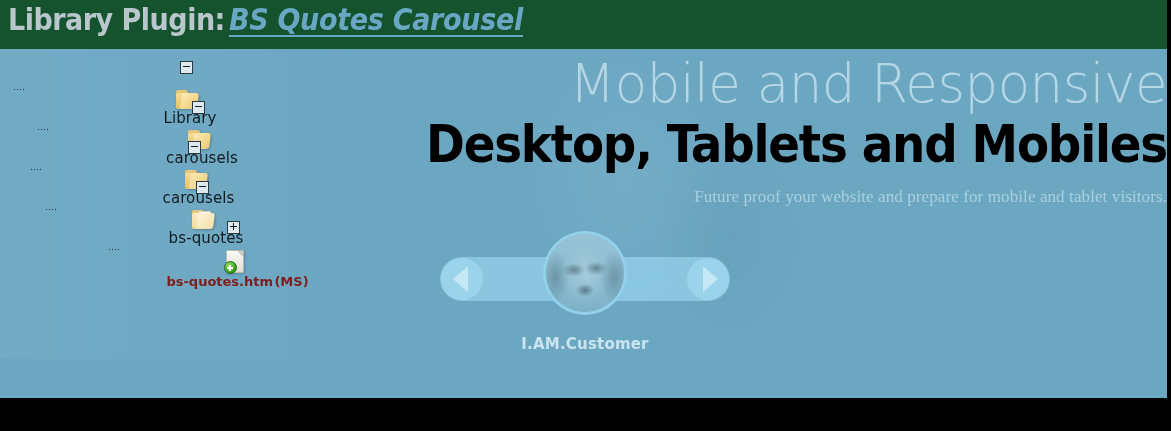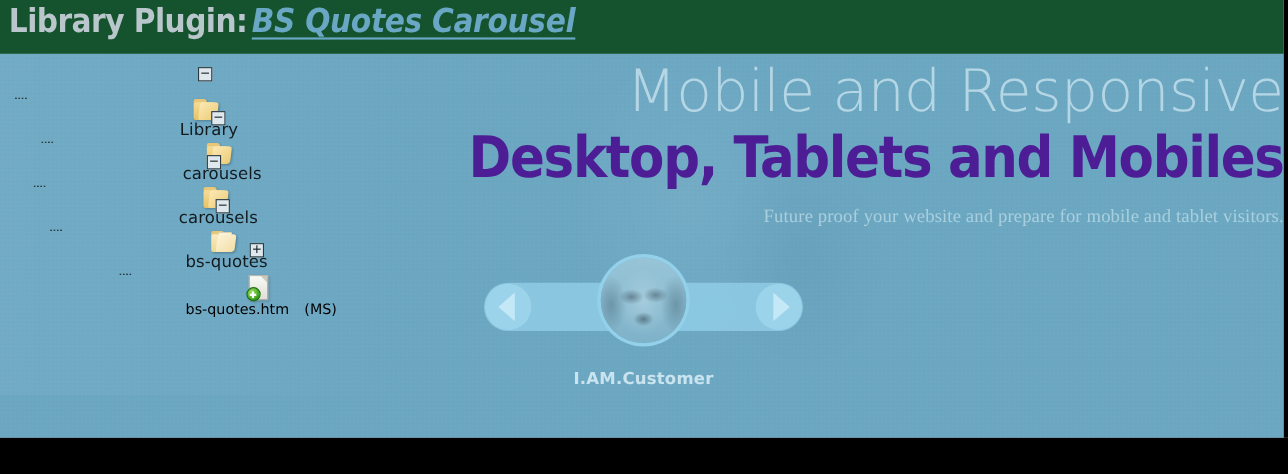--- a/index.html
+++ b/index.html
@@ -258,22 +258,22 @@
   .file-stack {
     margin-left: 8px;
     display: flex;
     flex-direction: column;
     line-height: 15px;
   }
   .file-line {
     display: flex;
     font-family: "DejaVu Sans", "Liberation Sans", sans-serif;
     font-size: 13px;
-    font-weight: 400;
-    color: #000000;
+    font-weight: 700;
+    color: #7f1d1d;
     white-space: nowrap;
   }
   .file-name { width: 108px; display: inline-block; }
   .file-tag  { display: inline-block; }
 
   
   #hero {
     position: absolute;
     left: 0;
     top: 0;
@@ -291,21 +291,21 @@
     letter-spacing: -0.5px;
     color: #bcdbe8;
     opacity: 0.92;
   }
   #hero-line2 {
     font-family: "DejaVu Sans Condensed", "Liberation Sans Narrow", "Liberation Sans", sans-serif;
     font-weight: 700;
     font-size: 52px;
     line-height: 58px;
     letter-spacing: -1.2px;
-    color: #4c1d95;
+    color: #000000;
   }
   #hero-sub {
     margin-top: 14px;
     font-family: Liberation Serif, serif;
     font-weight: 300;
     font-size: 17px;
     letter-spacing: 0.1px;
     color: #b4d7e4;
     opacity: 0.85;
   }

